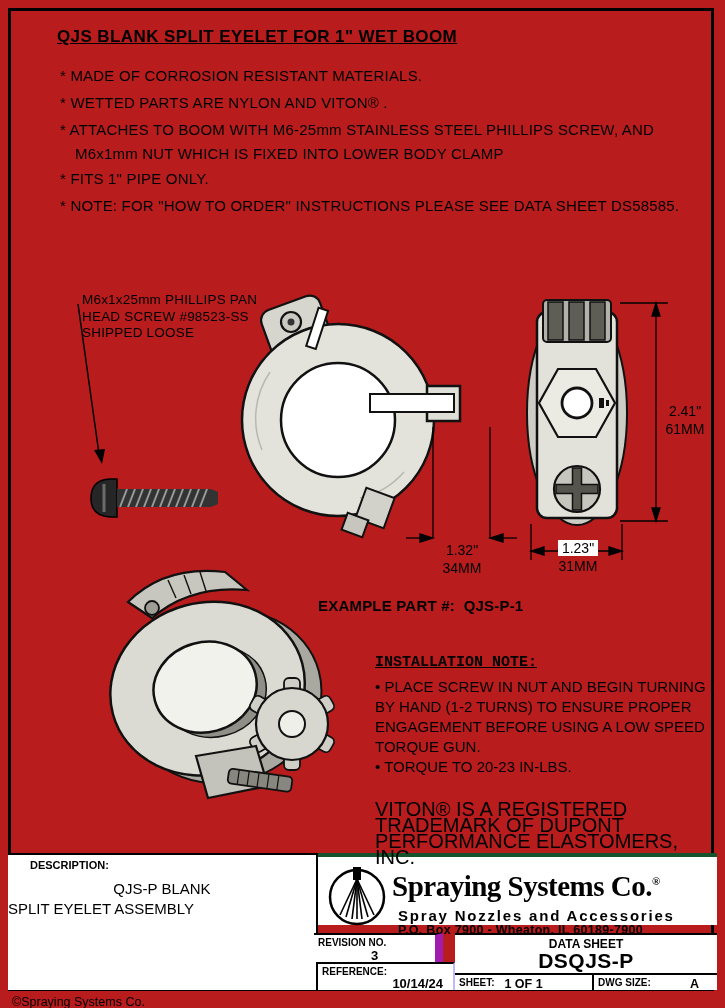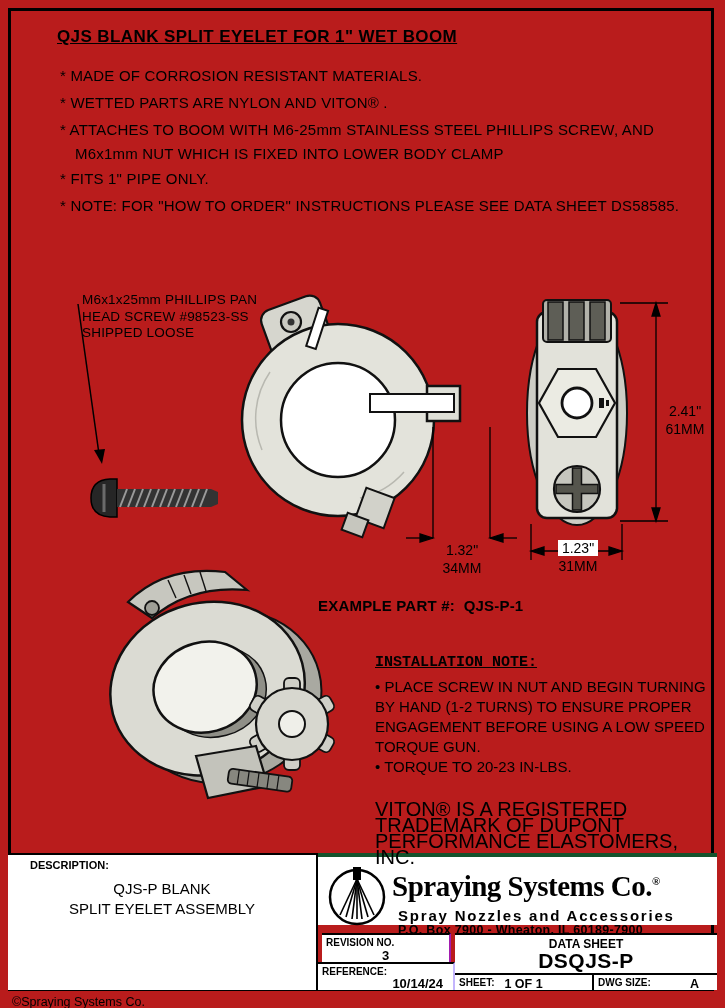--- a/index.html
+++ b/index.html
@@ -27,32 +27,32 @@
   .install-heading { font-size:15px; font-weight:bold; text-decoration:underline; margin-bottom:6px;font-family:Liberation Mono, monospace; }
   .install-body { font-size:15px; line-height:20px; }
   .trademark { position:absolute; left:375px; top:801px; width:322px; font-size:20px;
     line-height:16px; z-index:3; }
   
   .cell { position:absolute; background:#fff; }
   .desc-cell { left:8px; top:853px; width:310px; height:137px;
     border-top:2px solid #000; border-right:2px solid #000; }
   .desc-label { position:absolute; left:6px; top:4px; font-size:11px; font-weight:bold;padding-left:16px; }
   .desc-line1 { position:absolute; left:0; top:25px; width:100%; text-align:center; font-size:15px; }
-  .desc-line2 { position:absolute; left:0; top:45px; width:100%; text-align:center; font-size:15px; }
+  .desc-line2 { position:absolute; left:0; top:45px; width:100%; font-size:15px; }
   .logo-cell { left:318px; top:853px; width:399px; height:72px; border-top:4px solid #14532d; }
   .logo-mark { position:absolute; left:8px; top:7px; }
   .company-name { position:absolute; left:74px; top:13px; font-family:"Liberation Serif", serif;
     font-weight:bold; font-size:29px; letter-spacing:-0.5px; white-space:nowrap; }
   .company-name sup { font-size:11px; }
   .tagline { position:absolute; left:80px; top:50px; font-size:15px; font-weight:bold;
     letter-spacing:1.8px; white-space:nowrap; }
   .address { position:absolute; left:80px; top:66px; font-size:12.5px; font-weight:bold;
     letter-spacing:0.3px; white-space:nowrap; }
-  .rev-cell { left:322px; top:933px; width:129px; height:29px;
-    border-top:2px solid #000; border-right:2px solid #a21caf; }
+  .rev-cell { left:314px; top:933px; width:129px; height:29px;
+    border-top:2px solid #000; border-right:8px solid #a21caf; }
   .ref-cell { left:318px; top:962px; width:137px; height:28px;
     border-top:2px solid #000; border-right:2px solid #c4b5fd; }
   .small-label { position:absolute; left:4px; top:2px; font-size:10px; font-weight:bold; }
   .rev-value { position:absolute; left:0; top:13px; width:100%; text-align:center;
     font-size:13px; font-weight:bold; }
   .ref-value { position:absolute; right:10px; top:12px; font-size:13px; font-weight:bold; }
   .ds-cell { left:455px; top:933px; width:262px; height:40px; border-top:2px solid #000; }
   .ds-label { position:absolute; left:0; top:2px; width:100%; text-align:center;
     font-size:12px; font-weight:bold; }
   .ds-value { position:absolute; left:0; top:14px; width:100%; text-align:center;

